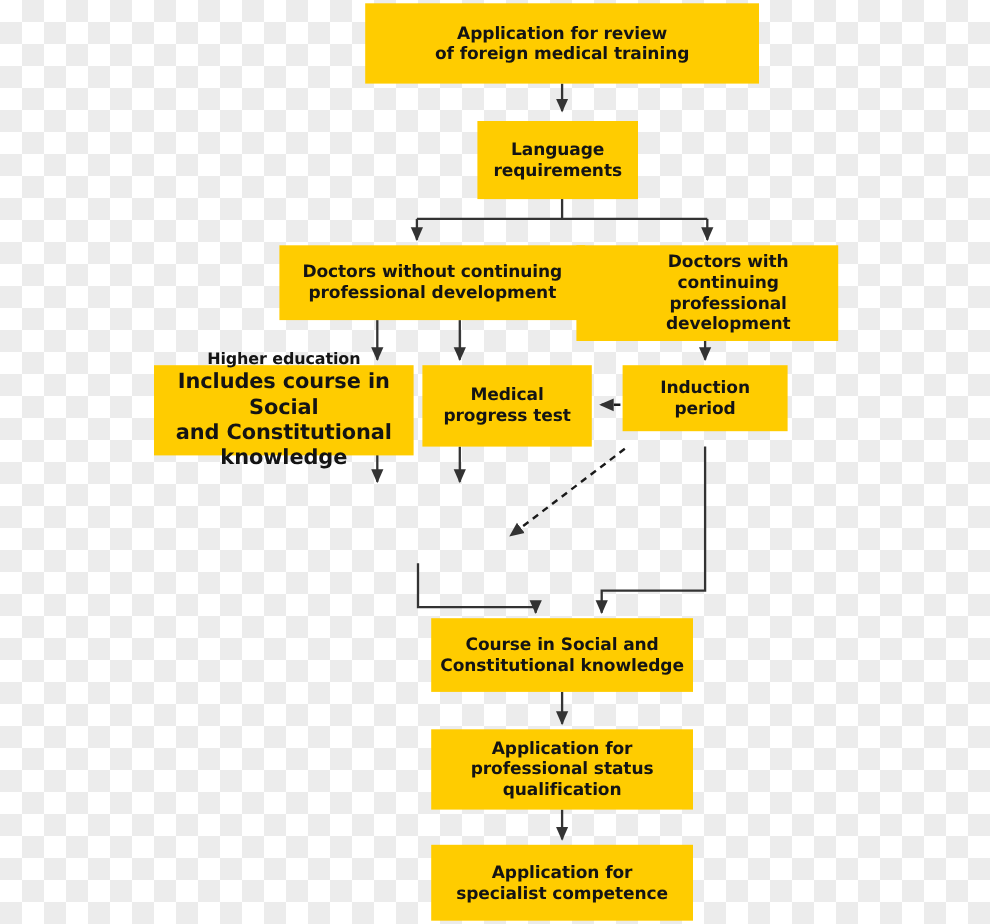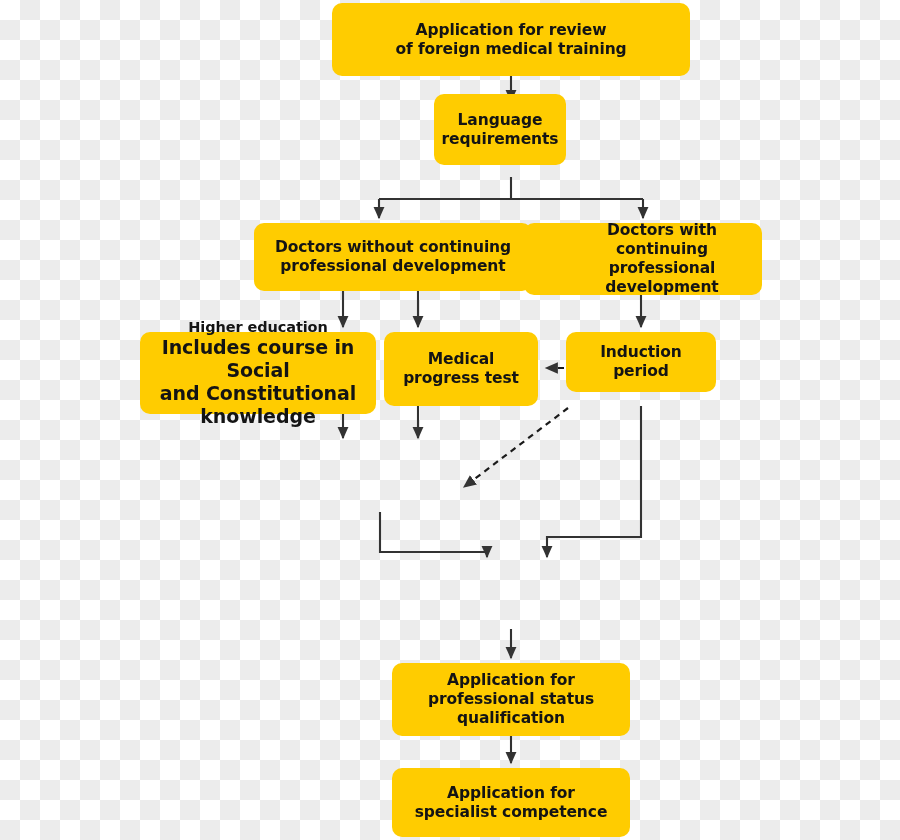--- a/index.html
+++ b/index.html
@@ -25,21 +25,21 @@
     position: absolute;
     left: 0;
     top: 0;
     width: 900px;
     height: 840px;
     pointer-events: none;
   }
   .node {
     position: absolute;
     box-sizing: border-box;
-    border-radius: 10px;
+    border-radius: 0;
     display: flex;
     flex-direction: column;
     align-items: center;
     justify-content: center;
     text-align: center;
     color: #141414;
     padding: 2px 6px;
     z-index: 2;
   }
   .node .t1 {
@@ -106,31 +106,31 @@
 
       <path d="M568,408 L464,487" marker-end="url(#arrowheadD)"></path>
     </g>
   </svg>
 
   <div class="node" style="left:332px; top:3px; width:358px; height:73px; background:#FFCC00;">
     <div class="t1">Application for review
 of foreign medical training</div>
   </div>
 
-  <div class="node" style="left:434px; top:94px; width:132px; height:71px; background:#FFCC00;">
+  <div class="node" style="left:434px; top:110px; width:146px; height:71px; background:#FFCC00;">
     <div class="t1">Language
 requirements</div>
   </div>
 
   <div class="node" style="left:254px; top:223px; width:278px; height:68px; background:#FFCC00;">
     <div class="t1">Doctors without continuing
 professional development</div>
   </div>
 
-  <div class="node" style="left:524px; top:223px; width:238px; height:72px; background:#FFCC00;padding-left:44px;">
+  <div class="node" style="left:524px; top:223px; width:238px; height:87px; background:#FFCC00;padding-left:44px;">
     <div class="t1">Doctors with continuing
 professional development</div>
   </div>
 
   <div class="node small" style="left:140px; top:332px; width:236px; height:82px; background:#FFCC00;">
     <div class="t1">Higher education</div>
     <div class="t2">Includes course in Social
 and Constitutional knowledge</div>
   </div>
 
@@ -138,20 +138,24 @@
     <div class="t1">Medical
 progress test</div>
   </div>
 
   <div class="node" style="left:566px; top:332px; width:150px; height:60px; background:#FFCC00;">
     <div class="t1">Induction
 period</div>
   </div>
 
 
+  <div class="node" style="left:392px; top:562px; width:238px; height:67px; background:#FFCC00;">
+    <div class="t1">Course in Social and
+Constitutional knowledge</div>
+  </div>
 
   <div class="node" style="left:392px; top:663px; width:238px; height:73px; background:#FFCC00;">
     <div class="t1">Application for
 professional status
 qualification</div>
   </div>
 
   <div class="node" style="left:392px; top:768px; width:238px; height:69px; background:#FFCC00;">
     <div class="t1">Application for
 specialist competence</div>

